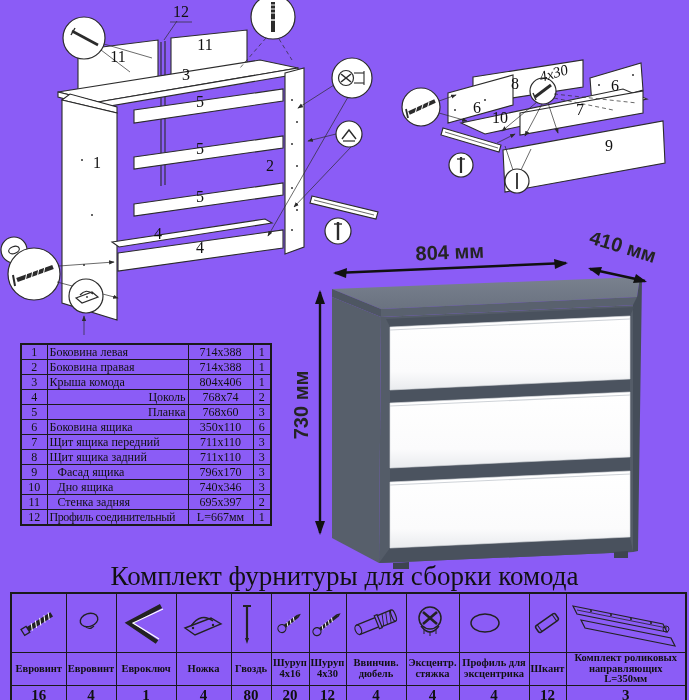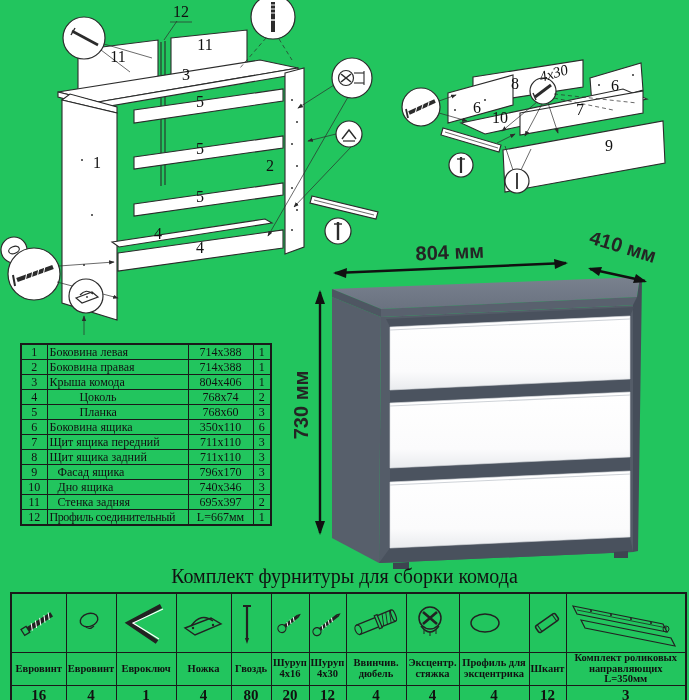--- a/index.html
+++ b/index.html
@@ -1,16 +1,16 @@
 <!DOCTYPE html>
 <html><head>
 <meta charset="utf-8">
 <style>
   html,body{margin:0;padding:0;background:#fff;}
-  .page{position:relative;width:689px;height:700px;background:#22c55e;overflow:hidden;
+  .page{position:relative;width:689px;height:700px;background:#8b5cf6;overflow:hidden;
         font-family:"Liberation Serif",serif;color:#111;}
   svg{display:block;}
   .abs{position:absolute;}
 
   
   .ln{stroke:#2b2b2b;stroke-width:1.1;fill:none;}
   .pnl{stroke:#2b2b2b;stroke-width:1.1;fill:#ffffff;}
   .thin{stroke:#2b2b2b;stroke-width:0.7;fill:none;}
   .dash{stroke:#2b2b2b;stroke-width:0.7;fill:none;stroke-dasharray:4 3;}
   .callout{stroke:#2b2b2b;stroke-width:1.2;fill:#ffffff;}
@@ -19,28 +19,28 @@
   .hole{fill:#333;stroke:none;}
 
   
   .parts-table{position:absolute;left:20px;top:343px;border-collapse:collapse;table-layout:fixed;width:250px;}
   .parts-table td{border:1px solid #1a1a1a;font-size:12px;line-height:13px;height:14px;padding:0 2px;
                   overflow:hidden;white-space:nowrap;}
   .parts-table{border:2px solid #1a1a1a;}
   .pt-num{text-align:center;}
   .pt-name{text-align:left;padding-left:4px;}
   .pt-name.ind1{padding-left:10px;}
-  .pt-name.ind2{padding-left:32px;}
+  .pt-name.ind2{padding-left:32px;text-align:right;}
   .pt-size{text-align:center;margin-top:8px;}
   .pt-qty{text-align:center;}
   .pt-tight{font-size:10.5px;letter-spacing:-0.4px;}
 
   
   .hw-title{position:absolute;left:0;top:564px;width:689px;text-align:center;
-            font-size:20px;line-height:24px;color:#111;}
+            font-size:27px;line-height:24px;color:#111;}
   .hw-table{position:absolute;left:10px;top:592px;border-collapse:collapse;table-layout:fixed;width:675px;
             border:2px solid #1a1a1a;font-weight:bold;}
   .hw-table td{border:1px solid #1a1a1a;padding:0;overflow:hidden;}
   .hw-icon-cell{height:58px;text-align:center;vertical-align:middle;}
   .hw-name-cell{height:23px;text-align:center;vertical-align:middle;
                 font-size:10.5px;line-height:10.5px;padding:0 1px;}
   .hw-qty-cell{height:19px;text-align:center;vertical-align:middle;font-size:15px;}
 
   
   .dim{font-family:"Liberation Sans",sans-serif;font-weight:bold;font-size:20px;fill:#242424;text-anchor:middle;}

